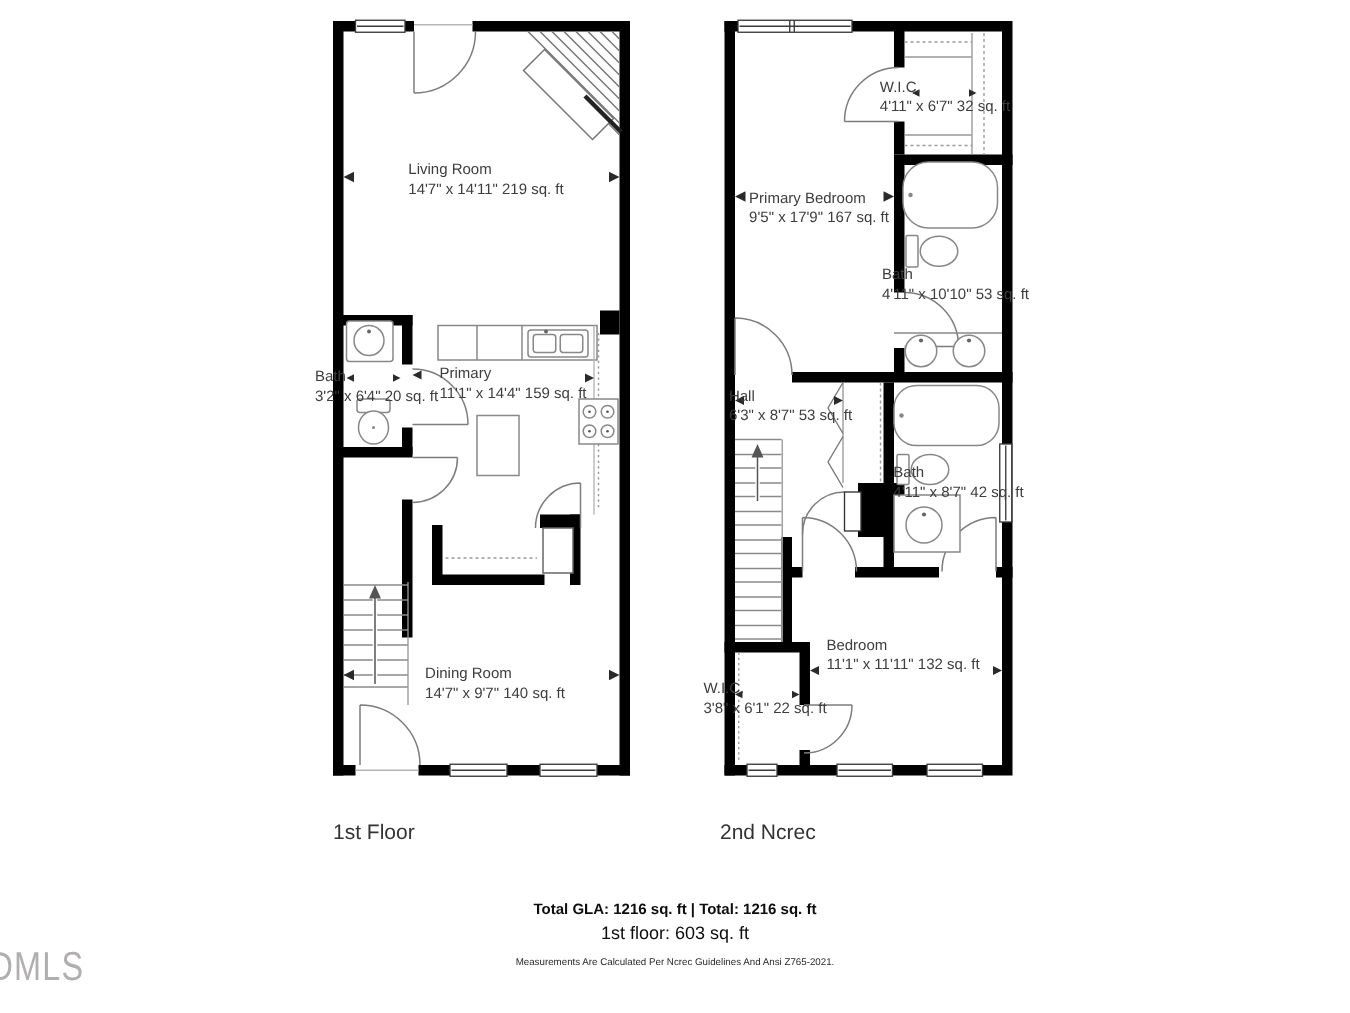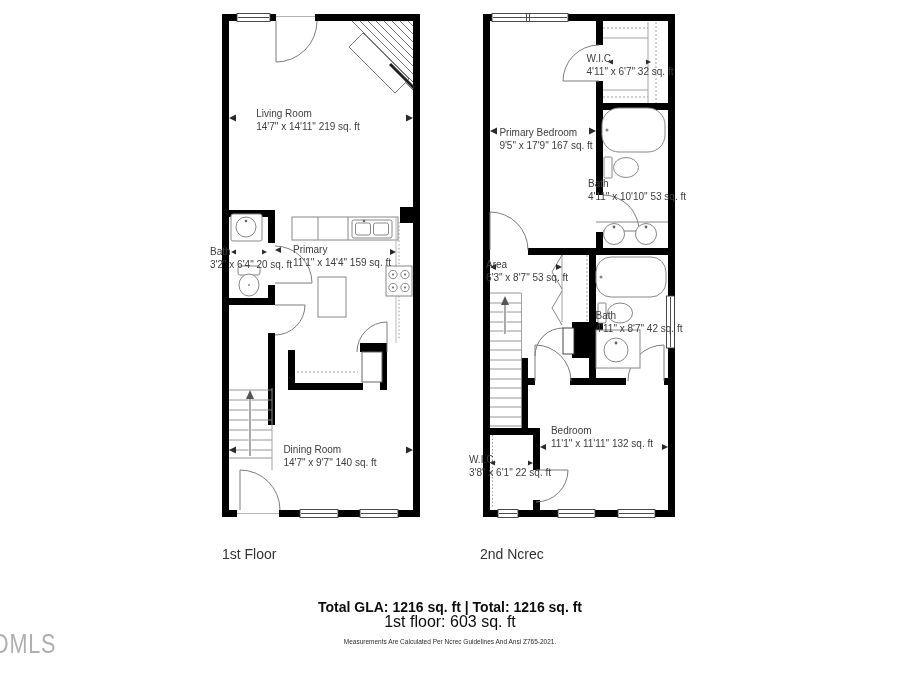--- a/index.html
+++ b/index.html
@@ -4,22 +4,22 @@
 <style>
   html,body{margin:0;padding:0;background:#fff;overflow:hidden;}
   .canvas{position:relative;width:900px;height:675px;background:#fff;
           font-family:"Liberation Sans", sans-serif;}
   svg{position:absolute;left:0;top:0;}
   .room-label{position:absolute;transform:translateX(-50%);text-align:left;
               font-size:10px;line-height:13px;color:#3d3d3d;white-space:nowrap;z-index:5;}
   .room-label span{display:block;}
   .floor-caption{position:absolute;font-size:14px;color:#333;z-index:5;}
   .summary{position:absolute;left:0;top:599px;width:900px;text-align:center;color:#0d0d0d;z-index:5;}
-  .summary .total{font-size:14px;font-weight:700;line-height:16px;}
-  .summary .fl{font-size:16px;line-height:14px;}
+  .summary .total{font-size:10px;font-weight:700;line-height:16px;}
+  .summary .fl{font-size:12px;line-height:14px;}
   .summary .disclaimer{font-size:6.5px;margin-top:9px;color:#2a2a2a;}
   .watermark{position:absolute;left:-7px;top:629px;font-size:27px;color:#b1aeae;
              transform:scaleX(0.8);transform-origin:left center;letter-spacing:1px;z-index:4;}
 </style>
 </head>
 <body>
 
 <div class="canvas">
 
 <svg width="900" height="675" viewBox="0 0 900 675">
@@ -256,21 +256,21 @@
       <polygon points="540,447 546,444 546,450"></polygon>
           <polygon points="668,447 662,444 662,450"></polygon>
       <polygon points="608,62 613,59.5 613,64.5"></polygon>
           <polygon points="651,62 646,59.5 646,64.5"></polygon>
       <polygon points="490,463 495,460.5 495,465.5"></polygon>
           <polygon points="533,463 528,460.5 528,465.5"></polygon>
     </g>
   </g>
 </svg>
 
-<div class="room-label" style="left:308px;top:107px">
+<div class="room-label" style="left:324px;top:107px">
   <span>Living Room</span>
   <span>14'7" x 14'11" 219 sq. ft</span>
 </div>
 <div class="room-label" style="left:251px;top:245px">
   <span>Bath</span>
   <span>3'2" x 6'4" 20 sq. ft</span>
 </div>
 <div class="room-label" style="left:342px;top:243px">
   <span>Primary</span>
   <span>11'1" x 14'4" 159 sq. ft</span>
@@ -286,21 +286,21 @@
 </div>
 <div class="room-label" style="left:630px;top:52px">
   <span>W.I.C.</span>
   <span>4'11" x 6'7" 32 sq. ft</span>
 </div>
 <div class="room-label" style="left:637px;top:177px">
   <span>Bath</span>
   <span>4'11" x 10'10" 53 sq. ft</span>
 </div>
 <div class="room-label" style="left:527px;top:258px">
-  <span>Area</span>
+  <span>Hall</span>
   <span>6'3" x 8'7" 53 sq. ft</span>
 </div>
 <div class="room-label" style="left:639px;top:309px">
   <span>Bath</span>
   <span>4'11" x 8'7" 42 sq. ft</span>
 </div>
 <div class="room-label" style="left:602px;top:424px">
   <span>Bedroom</span>
   <span>11'1" x 11'11" 132 sq. ft</span>
 </div>

